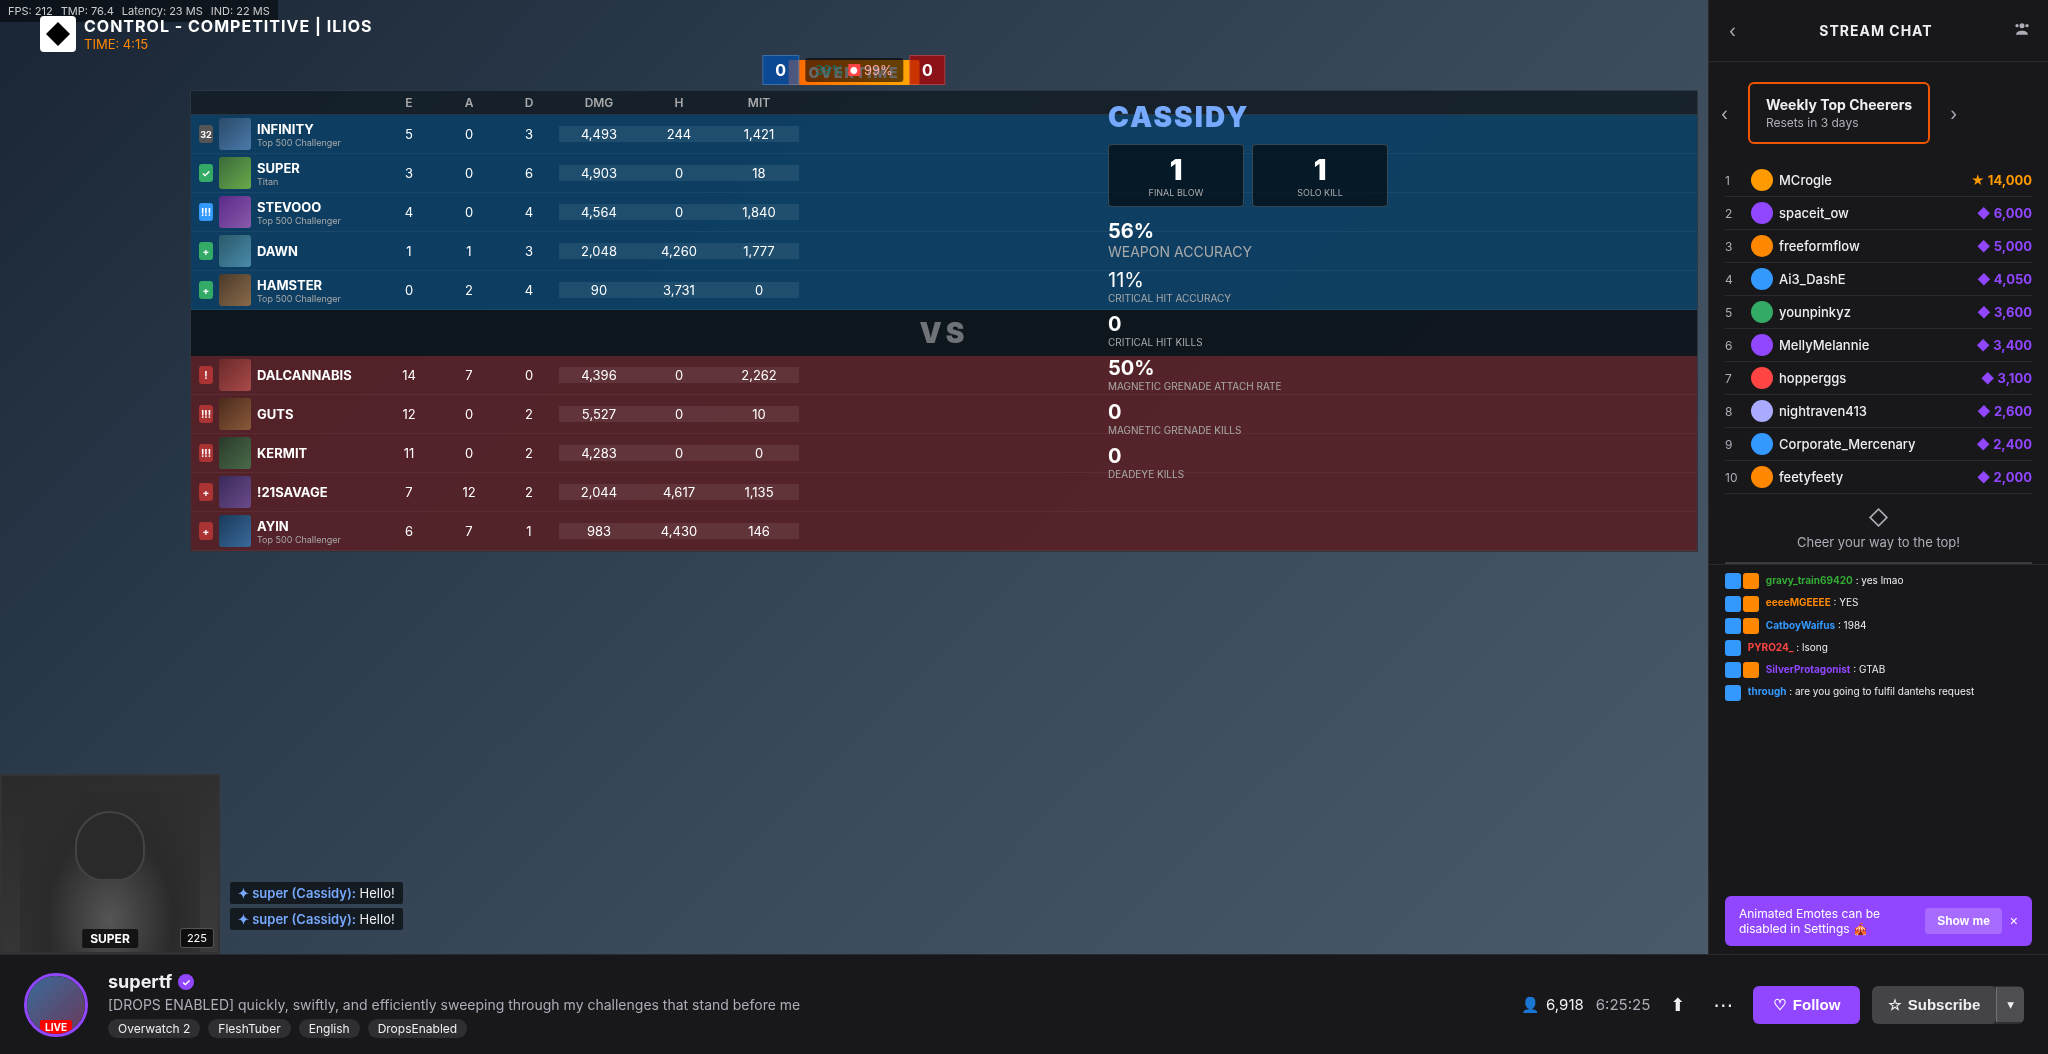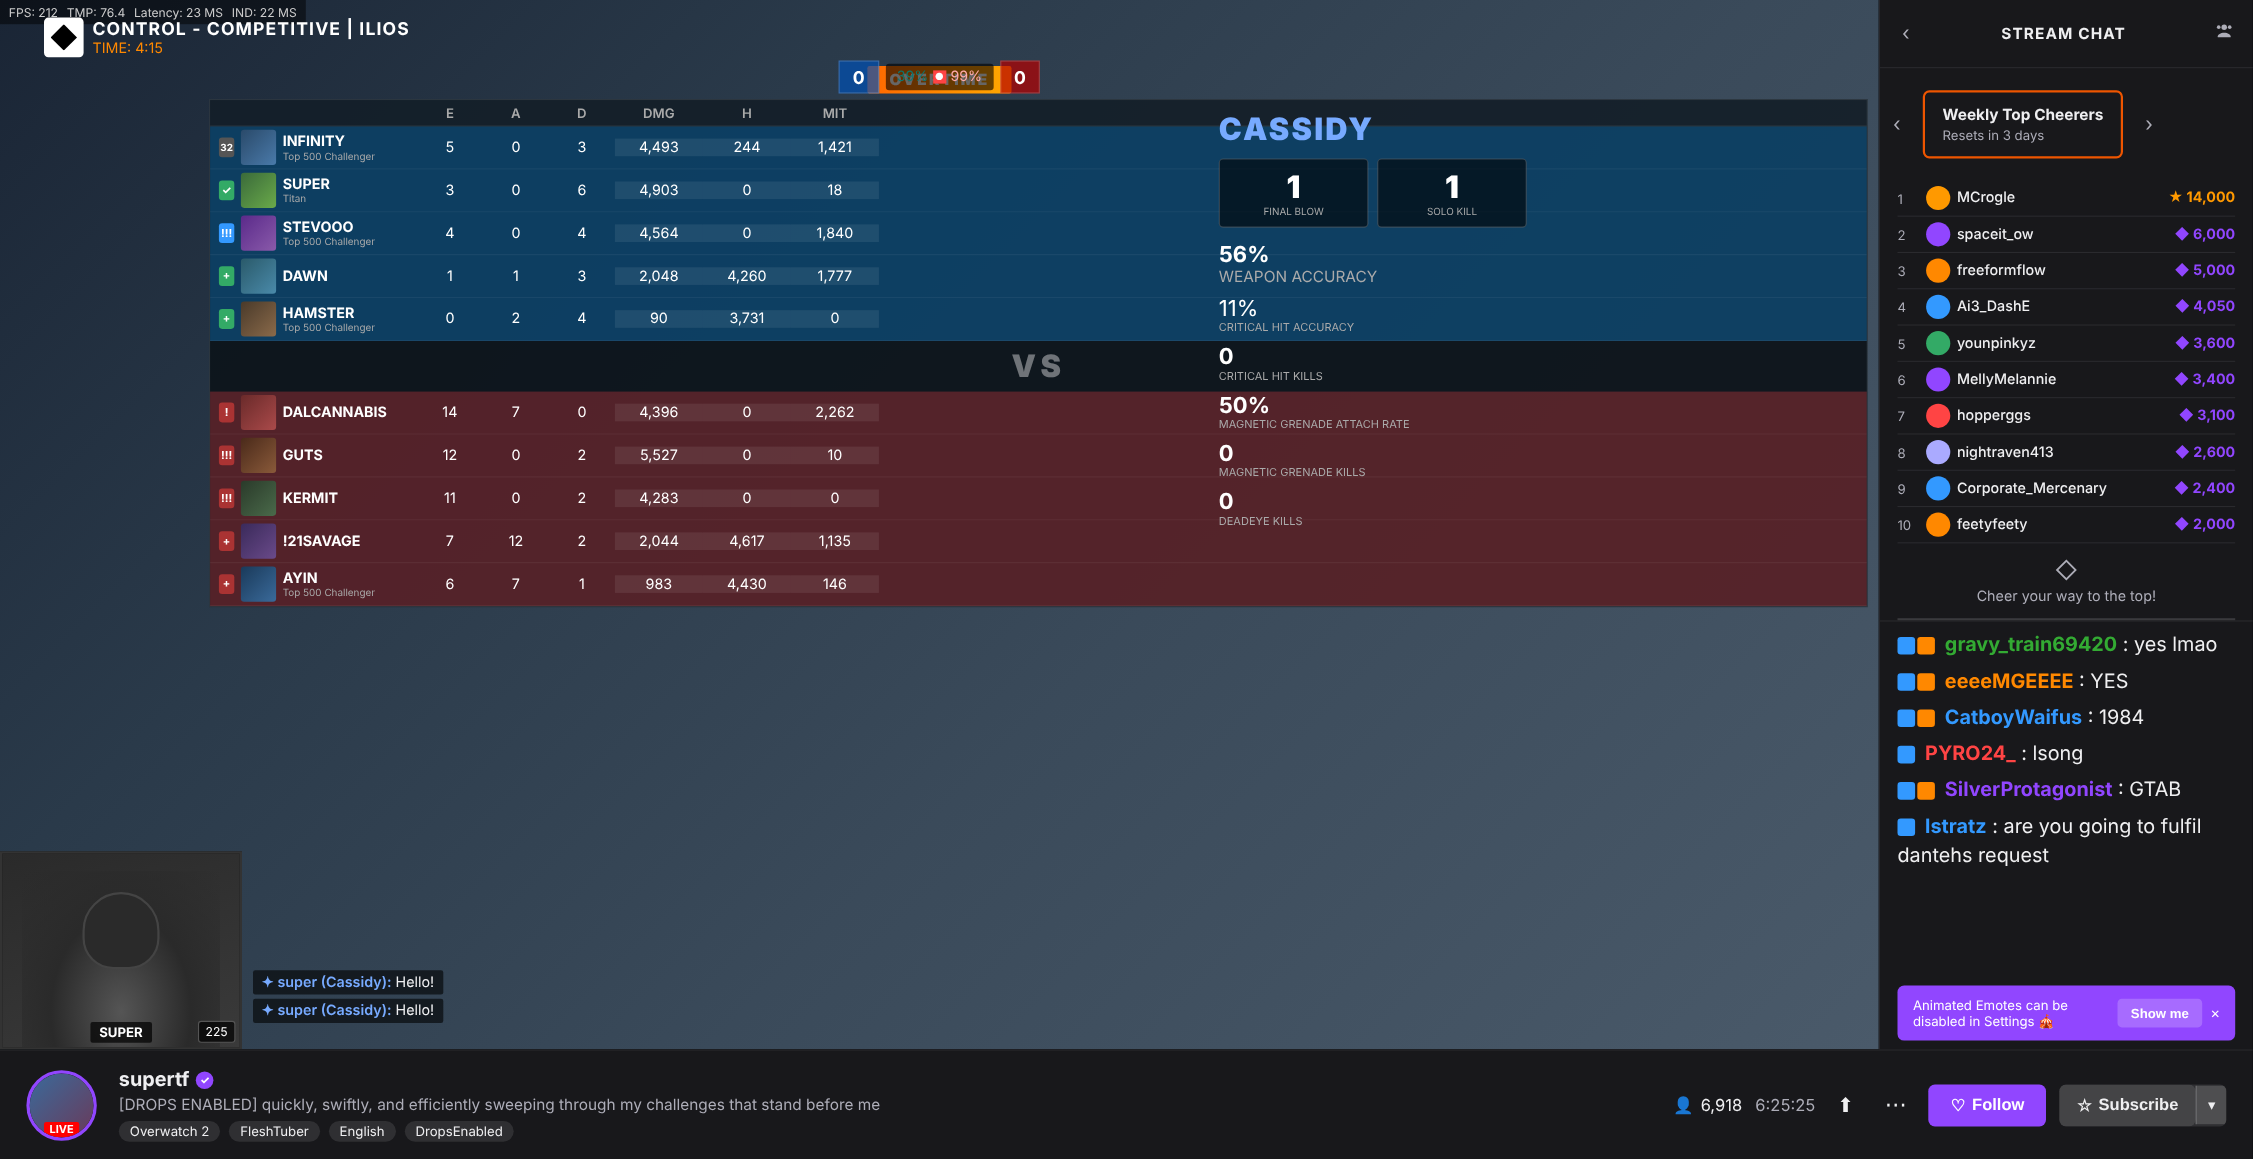--- a/index.html
+++ b/index.html
@@ -104,21 +104,21 @@
     .lb-score { color: #9146ff; font-weight: 700; display: flex; align-items: center; gap: 3px; }
     .lb-score.gold { color: #f90; }
 
     
     .cheer-cta { text-align: center; padding: 12px 16px; flex-shrink: 0; }
     .cheer-diamond { font-size: 20px; color: #adadb8; margin-bottom: 4px; }
     .cheer-text { font-size: 13px; color: #adadb8; }
 
     
     .chat-messages { flex: 1; overflow-y: auto; padding: 8px 16px; border-top: 1px solid #2a2a2e; display: flex; flex-direction: column; gap: 6px; }
-    .chat-message { font-size: 18px; line-height: 1.5; }
+    .chat-message { font-size: 10px; line-height: 1.5; }
     .msg-badges { display: inline-flex; gap: 2px; vertical-align: middle; margin-right: 4px; }
     .msg-badge { width: 16px; height: 16px; background: #9146ff; border-radius: 3px; display: inline-block; vertical-align: middle; }
     .msg-badge.bits { background: #f80; }
     .msg-badge.sub { background: #39f; }
     .msg-user { font-weight: 700; }
     .msg-text { color: #efeff1; }
     .msg-user.green { color: #3a3; }
     .msg-user.orange { color: #f80; }
     .msg-user.blue { color: #39f; }
     .msg-user.red { color: #f44; }
@@ -552,21 +552,21 @@
           <span class="msg-badge sub"></span>
           <span class="msg-badge bits"></span>
         </span>
         <span class="msg-user purple">SilverProtagonist</span>
         <span class="msg-text">: GTAB</span>
       </div>
       <div class="chat-message">
         <span class="msg-badges">
           <span class="msg-badge sub"></span>
         </span>
-        <span class="msg-user blue">lstratz</span>
+        <span class="msg-user blue">through</span>
         <span class="msg-text">: are you going to fulfil dantehs request</span>
       </div>
     </div>
 
     <div class="emotes-banner">
       <div class="emotes-text">Animated Emotes can be disabled in Settings 🎪</div>
       <button class="btn-show-me">Show me</button>
       <button class="btn-close-banner">×</button>
     </div>
 

